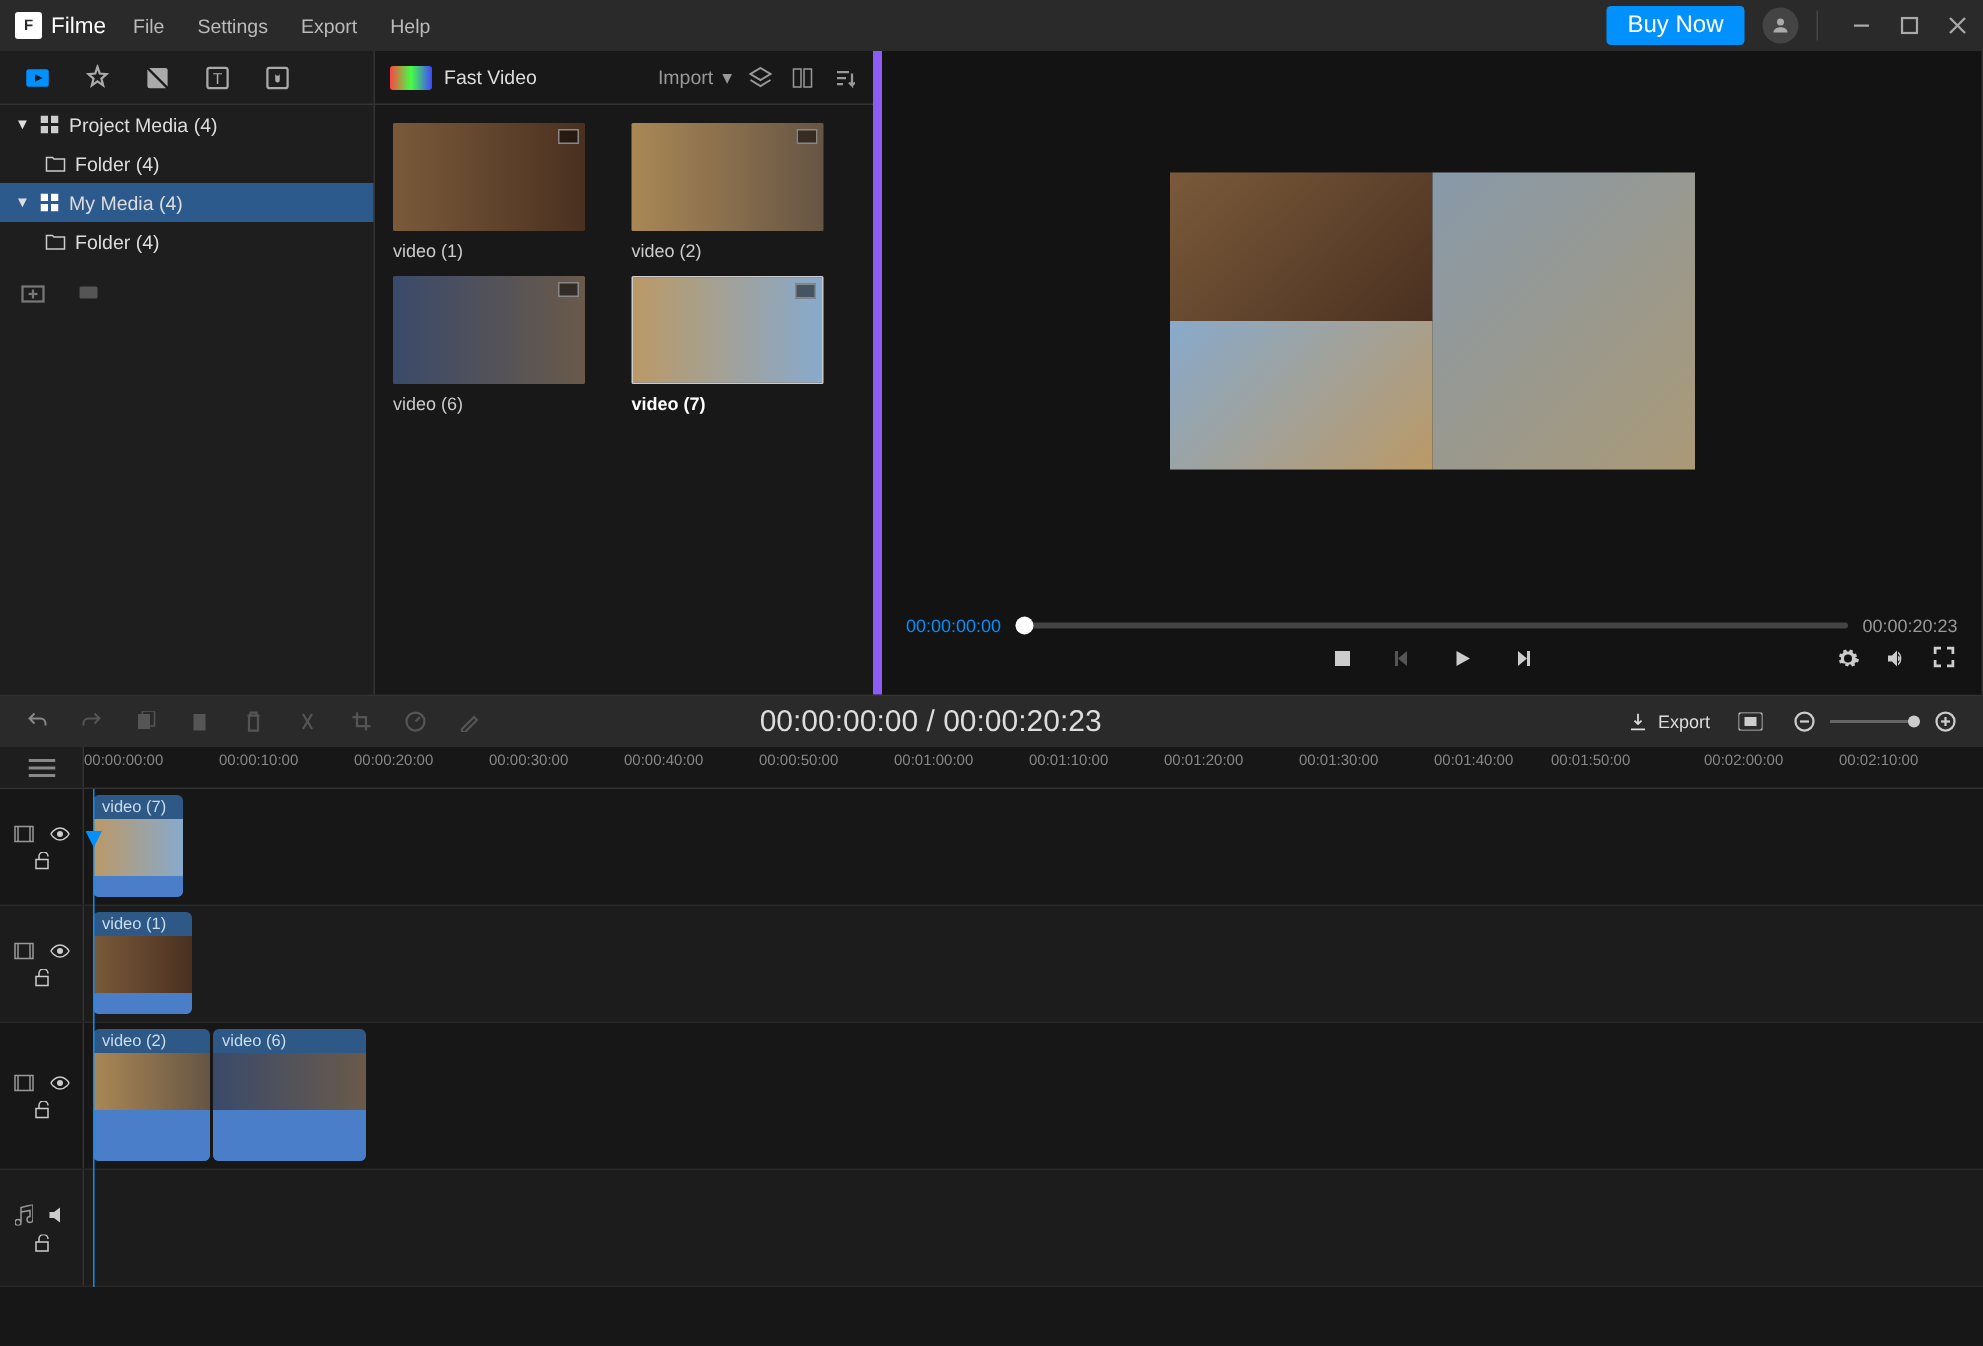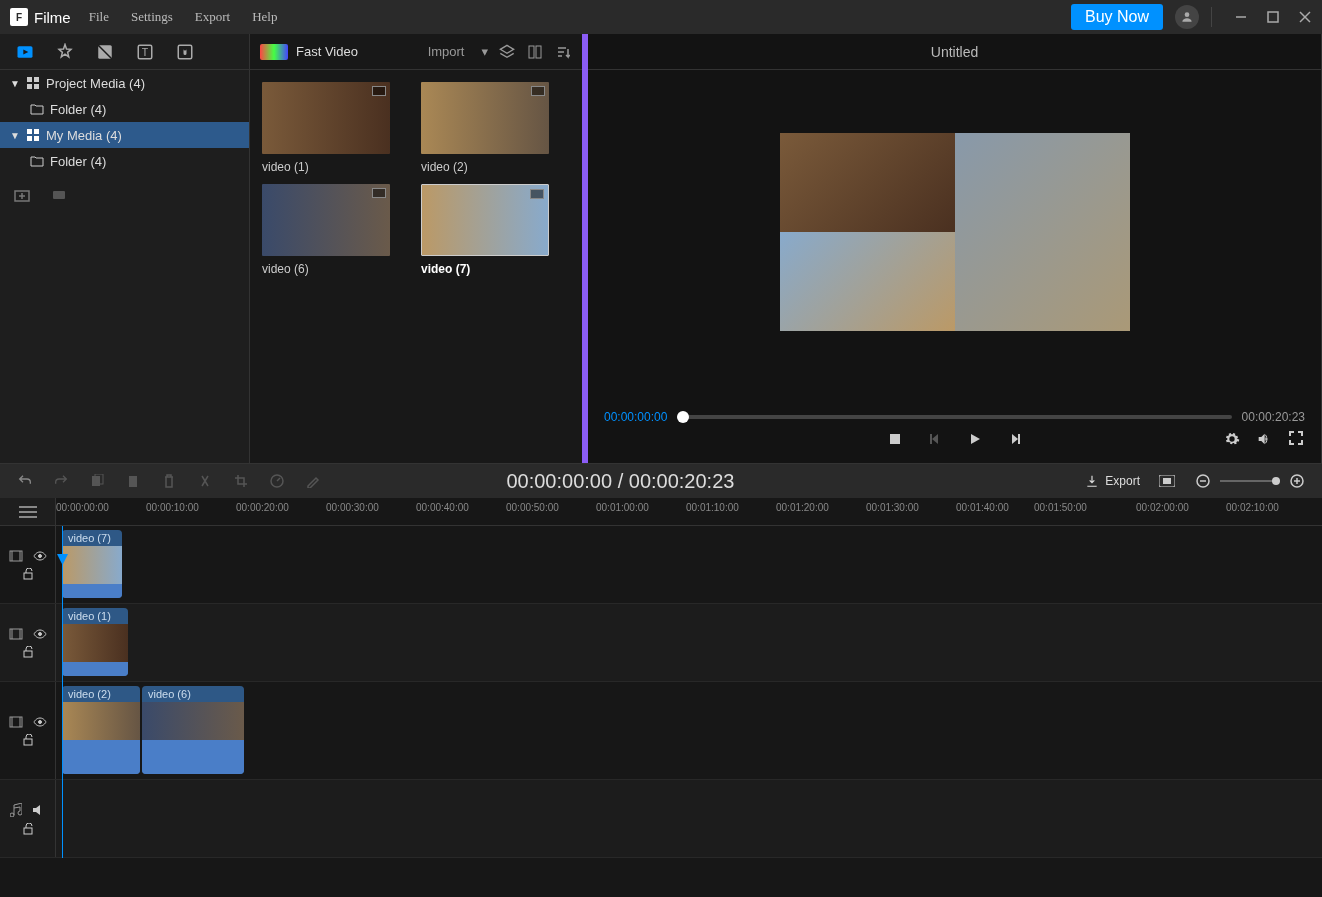--- a/index.html
+++ b/index.html
@@ -2,21 +2,21 @@
 <html><head>
 <meta charset="utf-8">
 <style>
 * { margin: 0; padding: 0; box-sizing: border-box; font-family: 'Segoe UI', Arial, sans-serif; }
 body { background: #1a1a1a; color: #ccc; width: 1322px; height: 897px; overflow: hidden; display: flex; flex-direction: column; }
 .titlebar { height: 34px; background: #2a2a2a; display: flex; align-items: center; padding: 0 10px; }
 .logo { display: flex; align-items: center; gap: 6px; margin-right: 18px; }
 .logo-icon { width: 18px; height: 18px; background: #fff; border-radius: 2px; display:flex; align-items:center; justify-content:center; font-size:10px; color:#2a2a2a; font-weight:bold;}
 .logo-text { font-size: 15px; color: #fff; }
 .menu-items { display: flex; gap: 22px; }
-.menu-item { font-size: 13px; color: #bbb; cursor: pointer; font-family: Liberation Serif, serif; }
+.menu-item { font-size: 13px; color: #bbb; cursor: pointer; }
 .titlebar-right { margin-left: auto; display: flex; align-items: center; gap: 12px; }
 .buy-btn { background: #0091ff; color: #fff; border: none; padding: 4px 14px; border-radius: 3px; font-size: 16px; cursor: pointer; }
 .user-icon { width: 24px; height: 24px; border-radius: 50%; background: #444; display: flex; align-items: center; justify-content: center; }
 .win-controls { display: flex; gap: 18px; margin-left: 10px; }
 .win-btn { width: 14px; height: 14px; cursor: pointer; color:#aaa; display:flex; align-items:center; justify-content:center;}
 .divider-v { width: 1px; height: 20px; background: #444; }
 
 .top-section { display: flex; height: 430px; border-bottom: 1px solid #333; }
 .sidebar { width: 250px; background: #1e1e1e; border-right: 1px solid #333; display: flex; flex-direction: column; }
 .tool-tabs { height: 36px; display: flex; align-items: center; gap: 18px; padding: 0 14px; border-bottom: 1px solid #333; }
@@ -29,21 +29,21 @@
 .tree-item.selected { background: #2d5a8c; }
 .tree-caret { font-size: 10px; width: 10px; }
 .tree-icon { width: 14px; height: 14px; display: flex; align-items:center; justify-content:center; }
 .tree-indent { margin-left: 20px; }
 .sidebar-bottom { margin-top: 14px; padding-left: 14px; display:flex; gap:22px;}
 .sb-icon { color:#777; cursor:pointer;}
 
 .media-panel { width: 338px; background: #181818; display: flex; flex-direction: column; border-right: 6px solid #8b5cf6;}
 .media-toolbar { height: 36px; display: flex; align-items: center; padding: 0 10px; gap: 10px; border-bottom:1px solid #333;}
 .fast-video-tb { display:flex; align-items:center; gap:8px; font-size:13px; color:#ddd;}
-.import-btn { margin-left: auto; font-size: 13px; color:#999; display:flex; align-items:center; gap:17px; cursor:pointer;}
+.import-btn { margin-left: auto; font-size: 13px; color:#999; display:flex; align-items:center; gap:6px; cursor:pointer;}
 .tb-icon { color:#999; cursor:pointer; width:18px; display:flex; justify-content:center;}
 .media-grid { padding: 12px; display: grid; grid-template-columns: 1fr 1fr; gap: 10px; align-content: start;}
 .media-item { cursor:pointer;}
 .thumb { width: 128px; height: 72px; background: #333; position: relative; border-radius:1px;}
 .thumb.sel { border: 1px solid #ccc; }
 .thumb-badge { position: absolute; top: 4px; right: 4px; width: 14px; height: 10px; background: rgba(0,0,0,0.5); border:1px solid #888;}
 .media-label { font-size: 12px; color: #ccc; margin-top: 6px; }
 .media-label.bold { font-weight: 600; color:#fff;}
 
 .preview-panel { flex: 1; background: #131313; display: flex; flex-direction: column; border-right:1px solid #333;}
@@ -292,21 +292,20 @@
       <div class="media-item">
         <div class="thumb sel th1">
             <div class="thumb-badge"></div>
           </div>
         <div class="media-label bold">video (7)</div>
       </div>
     </div>
   </div>
 
   <div class="preview-panel">
-    <div class="preview-title">Untitled</div>
     <div class="preview-video">
       <div class="video-canvas">
         <div class="vc-cell vc1"></div>
         <div class="vc-cell vc2"></div>
         <div class="vc-cell vc3"></div>
       </div>
     </div>
     <div class="preview-controls">
       <div class="time-row">
         <span class="time-cur">00:00:00:00</span>

